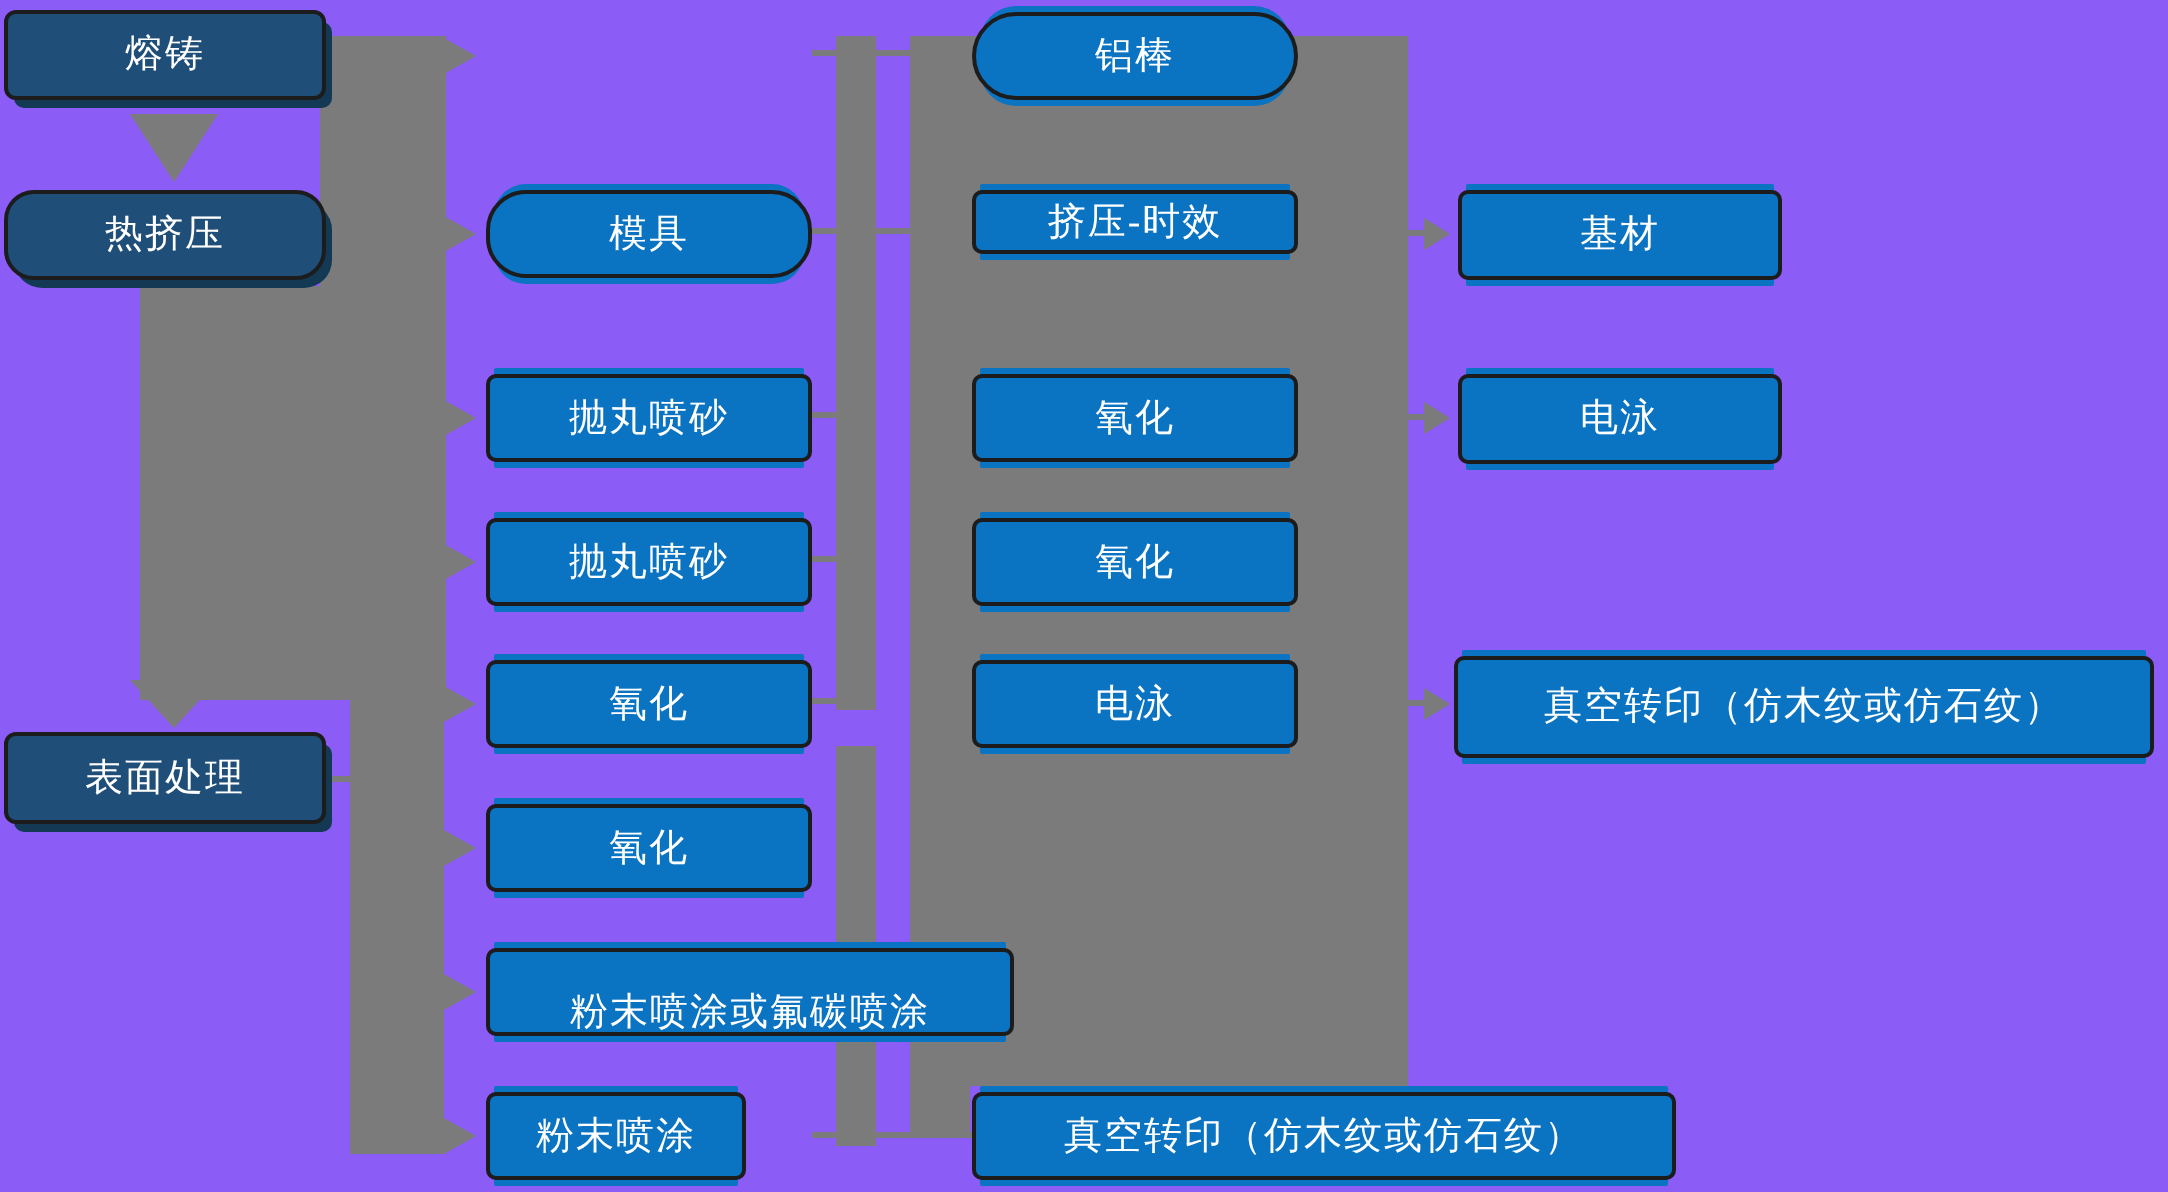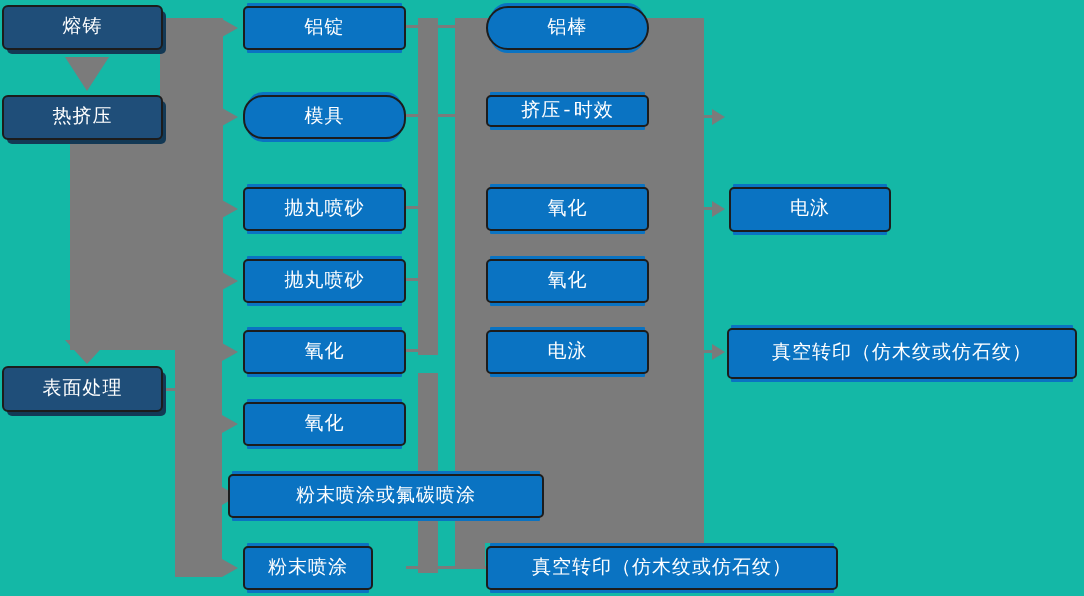--- a/index.html
+++ b/index.html
@@ -1,20 +1,20 @@
 <!DOCTYPE html>
 <html><head>
 <meta charset="utf-8">
 <style>
   html,body{margin:0;padding:0;background:#ffffff;}
   #canvas{
     position:relative;
     width:1084px;height:596px;
-    background:#14b8a6;
-    font-family:Liberation Mono, monospace;
+    background:#8b5cf6;
+    font-family:Liberation Serif, serif;
     overflow:hidden;
   }
   
   .gray{position:absolute;background:#7b7b7b;z-index:1;}
   .arr-r{position:absolute;width:0;height:0;z-index:1;
     border-top:9px solid transparent;border-bottom:9px solid transparent;
     border-left:16px solid #7b7b7b;}
   .arr-r.sm{border-top-width:8px;border-bottom-width:8px;border-left-width:13px;}
   .arr-d{position:absolute;width:0;height:0;z-index:1;
     border-left:22px solid transparent;border-right:22px solid transparent;
@@ -75,46 +75,43 @@
   <div class="gray" style="left:704px;top:115px;width:9px;height:3px;"></div>
   <div class="arr-r sm" style="left:712px;top:109px;"></div>
   <div class="gray" style="left:704px;top:207px;width:9px;height:3px;"></div>
   <div class="arr-r sm" style="left:712px;top:201px;"></div>
   <div class="gray" style="left:704px;top:350px;width:9px;height:3px;"></div>
   <div class="arr-r sm" style="left:712px;top:344px;"></div>
 
   <div class="node stage" style="left:2px;top:5px;width:161px;height:45px;">
     <span>熔铸</span>
   </div>
-  <div class="node stage" style="left:2px;top:95px;width:161px;height:45px;">
+  <div class="node stage" style="left:2px;top:95px;width:161px;height:45px;border-radius:15px;">
     <span>热挤压</span>
   </div>
   <div class="node stage" style="left:2px;top:366px;width:161px;height:46px;">
     <span>表面处理</span>
   </div>
 
-  <div class="node proc" style="left:243px;top:6px;width:163px;height:44px;">
-    <span>铝锭</span>
-  </div>
   <div class="node proc" style="left:243px;top:95px;width:163px;height:44px;border-radius:20px;">
     <span>模具</span>
   </div>
   <div class="node proc" style="left:243px;top:187px;width:163px;height:44px;">
     <span>抛丸喷砂</span>
   </div>
   <div class="node proc" style="left:243px;top:259px;width:163px;height:44px;">
     <span>抛丸喷砂</span>
   </div>
   <div class="node proc" style="left:243px;top:330px;width:163px;height:44px;">
     <span>氧化</span>
   </div>
   <div class="node proc" style="left:243px;top:402px;width:163px;height:44px;">
     <span>氧化</span>
   </div>
-  <div class="node proc" style="left:228px;top:474px;width:316px;height:44px;">
+  <div class="node proc" style="left:243px;top:474px;width:264px;height:44px;align-items:flex-end;">
     <span>粉末喷涂或氟碳喷涂</span>
   </div>
   <div class="node proc" style="left:243px;top:546px;width:130px;height:44px;">
     <span>粉末喷涂</span>
   </div>
 
   <div class="node proc" style="left:486px;top:6px;width:163px;height:44px;border-radius:22px;">
     <span>铝棒</span>
   </div>
   <div class="node proc" style="left:486px;top:95px;width:163px;height:32px;">
@@ -126,20 +123,23 @@
   <div class="node proc" style="left:486px;top:259px;width:163px;height:44px;">
     <span>氧化</span>
   </div>
   <div class="node proc" style="left:486px;top:330px;width:163px;height:44px;">
     <span>电泳</span>
   </div>
   <div class="node proc" style="left:486px;top:546px;width:352px;height:44px;">
     <span>真空转印（仿木纹或仿石纹）</span>
   </div>
 
+  <div class="node proc" style="left:729px;top:95px;width:162px;height:45px;">
+    <span>基材</span>
+  </div>
   <div class="node proc" style="left:729px;top:187px;width:162px;height:45px;">
     <span>电泳</span>
   </div>
   <div class="node proc" style="left:727px;top:328px;width:350px;height:51px;">
     <span>真空转印（仿木纹或仿石纹）</span>
   </div>
 
 </div>
 
 </body></html>

